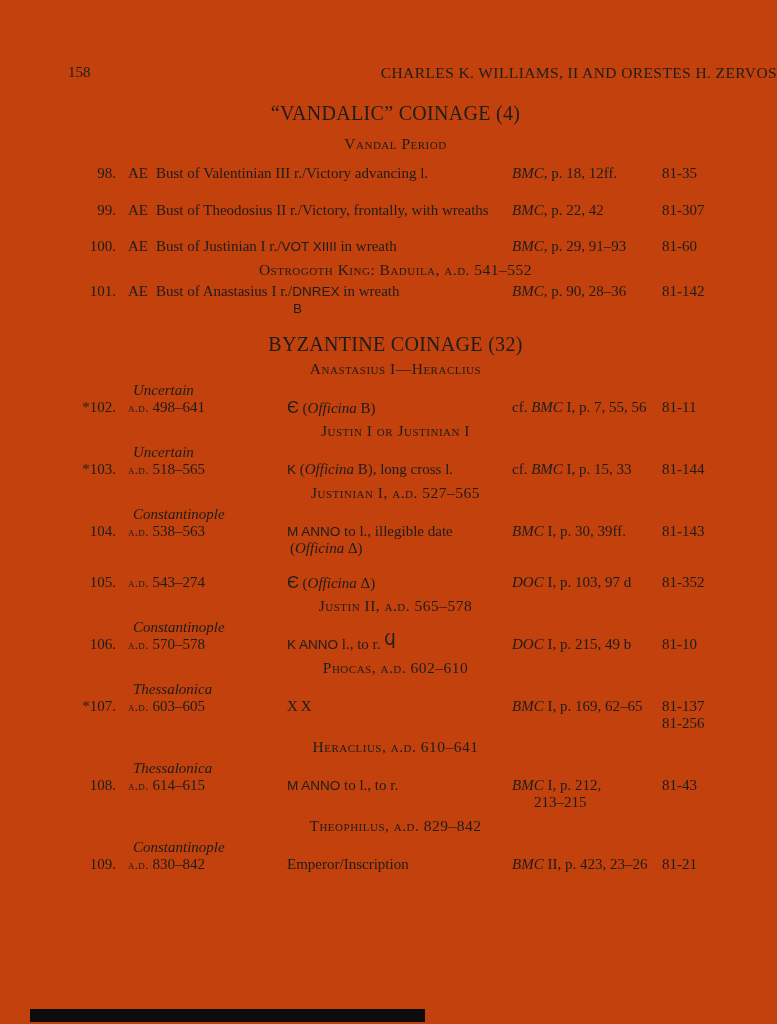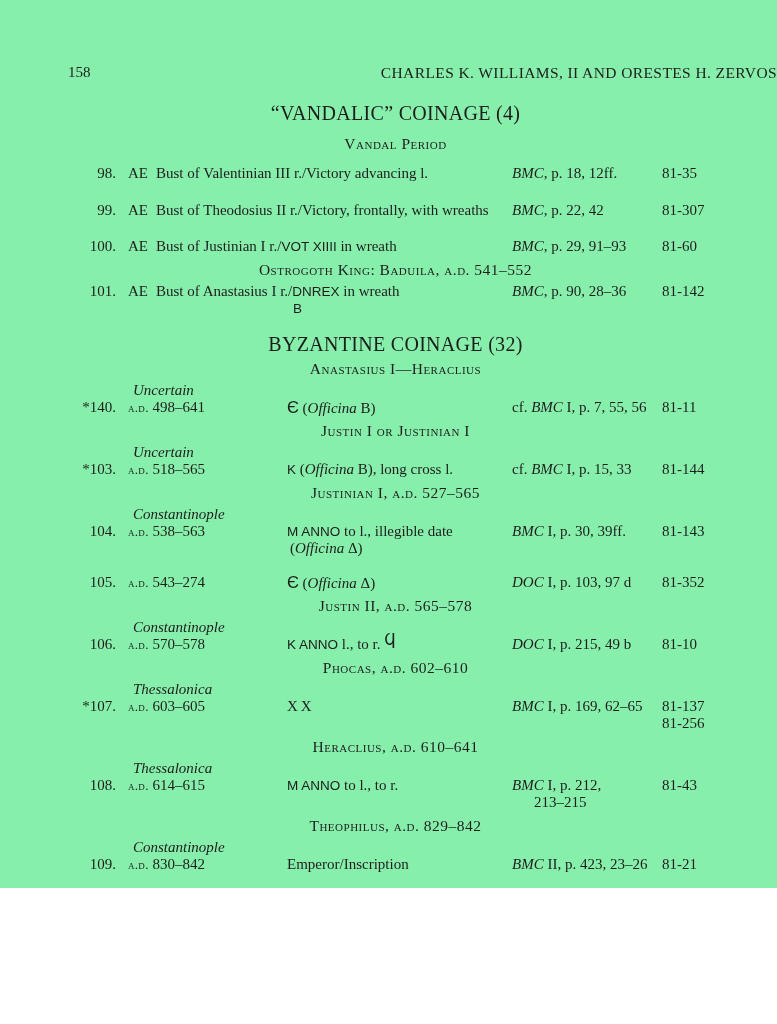--- a/index.html
+++ b/index.html
@@ -1,19 +1,19 @@
 <!DOCTYPE html>
 <html><head>
 <meta charset="utf-8">
 <style>
   html,body{margin:0;padding:0;background:#ffffff;}
   .page{
     position:relative;
-    width:777px;height:888px;
-    background:#86efac;
+    width:777px;height:1024px;
+    background:#c2410c;
     font-family:"Liberation Serif", serif;
     color:#1d1d1b;
     overflow:hidden;
   }
   .pagehead{position:relative;padding-top:64px;height:18px;}
   .pagenum{position:absolute;left:68px;top:64px;font-size:15px;}
   .runhead{text-align:right;padding-left:22px;font-size:15.5px;letter-spacing:0.4px;}
 
   .section-title{
     text-align:center;padding-left:14px;
@@ -100,21 +100,21 @@
         <div class="cell-no">101.</div>
         <div class="cell-mid"><span class="sg-r">AE</span></div>
         <div class="cell-desc"><span><span class="sg-r">Bust of Anastasius I r./</span><span class="sg-s">DNREX</span><span class="sg-r"> in wreath</span></span><span class="line2" style="margin-left: 137px;"><span class="sg-s">B</span></span></div>
         <div class="cell-ref"><span><span class="sg-i">BMC</span><span class="sg-r">, p. 90, 28–36</span></span></div>
         <div class="cell-lot"><span>81-142</span></div>
       </div>
       <div class="section-title later">BYZANTINE COINAGE (32)</div>
       <div class="group-heading">Anastasius I—Heraclius</div>
       <div class="place">Uncertain</div>
       <div class="entry byz">
-        <div class="cell-no">*140.</div>
+        <div class="cell-no">*102.</div>
         <div class="cell-mid"><span class="era">a.d.</span> <span class="sg-r">498–641</span></div>
         <div class="cell-desc"><span><span class="sg-sl">Є</span><span class="sg-r"> (</span><span class="sg-i">Officina</span><span class="sg-r"> B)</span></span></div>
         <div class="cell-ref"><span><span class="sg-r">cf. </span><span class="sg-i">BMC</span><span class="sg-r"> I, p. 7, 55, 56</span></span></div>
         <div class="cell-lot"><span>81-11</span></div>
       </div>
       <div class="group-heading">Justin I or Justinian I</div>
       <div class="place">Uncertain</div>
       <div class="entry byz">
         <div class="cell-no">*103.</div>
         <div class="cell-mid"><span class="era">a.d.</span> <span class="sg-r">518–565</span></div>

